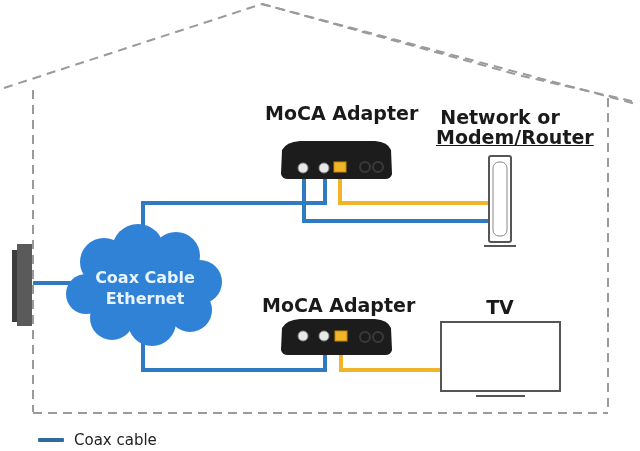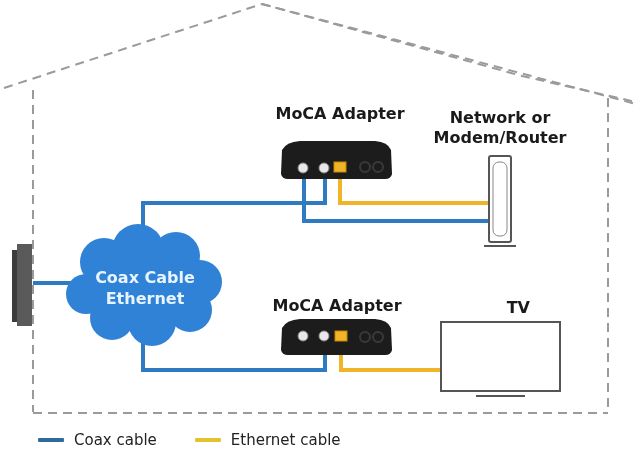--- a/index.html
+++ b/index.html
@@ -1,18 +1,18 @@
 <!DOCTYPE html>
 <html><head>
   <meta charset="utf-8">
   <style>
     html, body { margin: 0; padding: 0; background: #ffffff; }
     body { width: 640px; height: 451px; position: relative; overflow: hidden; font-family: "DejaVu Sans", sans-serif; }
     #stage { position: absolute; left: 0; top: 0; width: 640px; height: 451px; }
-    .lbl { position: absolute; font-weight: bold; color: #1a1a1a; text-align: center; font-size: 16px; line-height: 19px; white-space: nowrap; }
+    .lbl { position: absolute; font-weight: bold; color: #1a1a1a; text-align: center; font-size: 19px; line-height: 19px; white-space: nowrap; }
     .cloud-text { position: absolute; color: #e8f4ff; font-weight: bold; font-size: 16px; line-height: 21px; text-align: center; white-space: nowrap; }
     .legend { position: absolute; top: 430px; left: 38px; height: 20px; display: flex; align-items: center; font-size: 15px; color: #222; }
     .legend-item { display: flex; align-items: center; margin-right: 38px; }
     .legend-swatch { width: 26px; height: 4px; margin-right: 10px; border-radius: 1px; }
   </style>
 </head>
 <body>
 
 <svg id="stage" width="640" height="451" viewBox="0 0 640 451" xmlns="http://www.w3.org/2000/svg">
 
@@ -78,28 +78,24 @@
   </g>
 
   <g fill="#ffffff" stroke="#555" stroke-width="2">
     <rect x="441" y="322" width="119" height="69"></rect>
     <line x1="476" y1="396" x2="525" y2="396" stroke-width="2"></line>
   </g>
 </svg>
 
 <div class="lbl" style="left:265px; top:104px; width:150px;">MoCA Adapter</div>
 <div class="lbl" style="left:425px; top:108px; width:150px;">Network or</div>
-<div class="lbl" style="left:425px; top:128px; width:150px;">Modem/Router</div>
+<div class="lbl" style="left:436px; top:128px; width:150px;text-decoration:underline;">Modem/Router</div>
 <div class="lbl" style="left:262px; top:296px; width:150px;">MoCA Adapter</div>
-<div class="lbl" style="left:470px; top:298px; width:60px;text-align:right;">TV</div>
+<div class="lbl" style="left:470px; top:298px; width:60px;">TV</div>
 <div class="cloud-text" style="left:80px; top:267px; width:130px;">Coax Cable</div>
 <div class="cloud-text" style="left:80px; top:288px; width:130px;">Ethernet</div>
 
 <div class="legend">
   <div class="legend-item">
     <span class="legend-swatch" style="background:#2e6a9a;"></span>
     <span>Coax cable</span>
   </div>
-  <div class="legend-item">
-    <span class="legend-swatch" style="background:#e3c22d;"></span>
-    <span>Ethernet cable</span>
-  </div>
 </div>
 
 </body></html>

